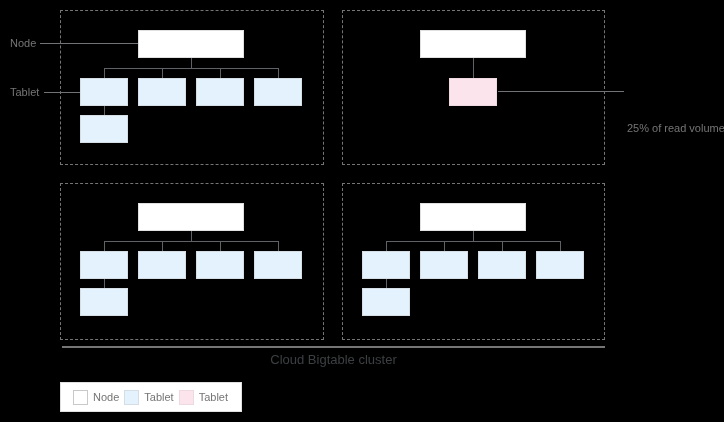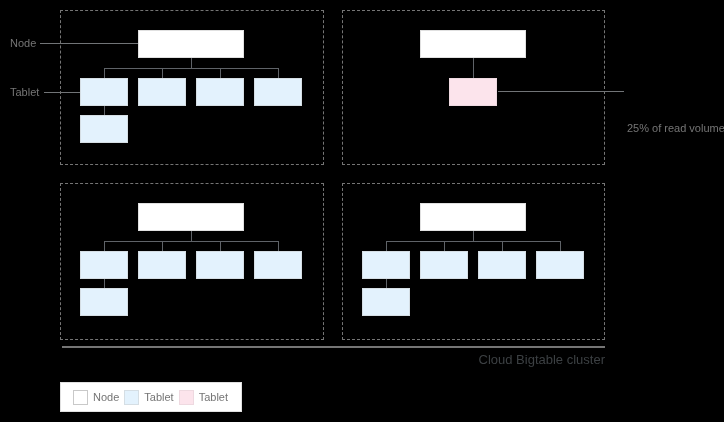--- a/index.html
+++ b/index.html
@@ -36,21 +36,21 @@
     position:absolute;
     color:var(--label-text,#757575);
     font-size:11px; line-height:13px; white-space:nowrap;
   }
   .cluster-line {
     position:absolute; left:62px; top:346px; width:543px; height:2px;
     background:var(--dash-border,#757575);
   }
   .cluster-title {
     position:absolute; left:62px; top:352px; width:543px;
-    text-align:right;
+    text-align:center;
     color:var(--title-text,#3c4043);
     font-size:13px; line-height:16px;
   }
   .legend {
     position:absolute; left:60px; top:382px; height:30px;
     box-sizing:border-box;
     display:inline-flex; align-items:center;
     padding:0 8px 0 12px;
     background:var(--legend-bg,#fff);
     border:1px solid var(--legend-border,#e0e0e0);

